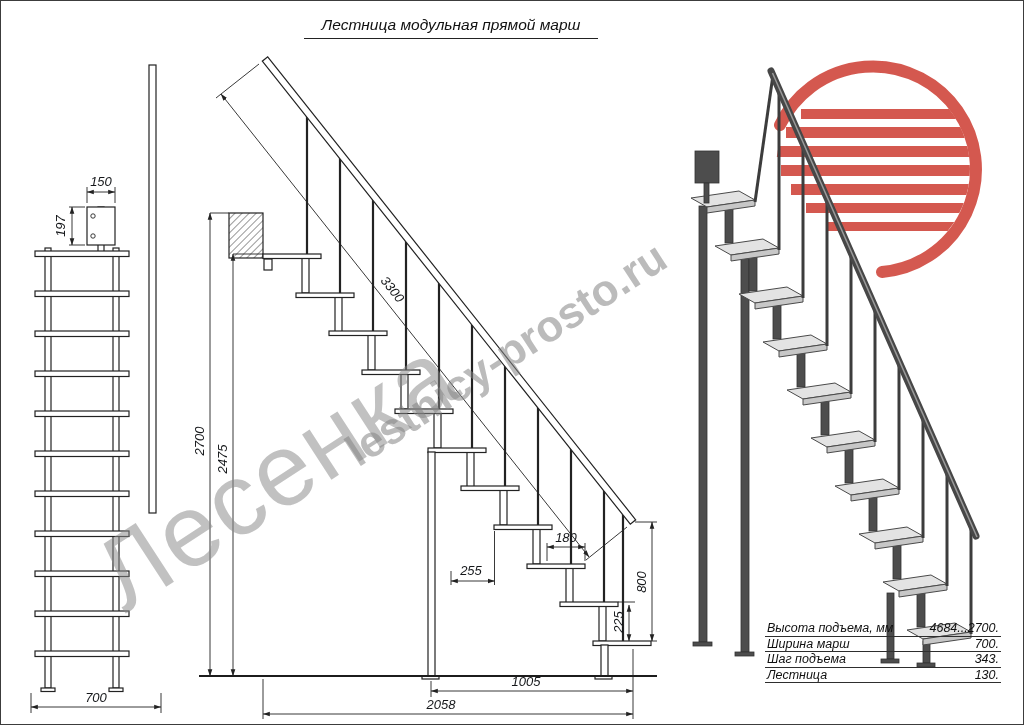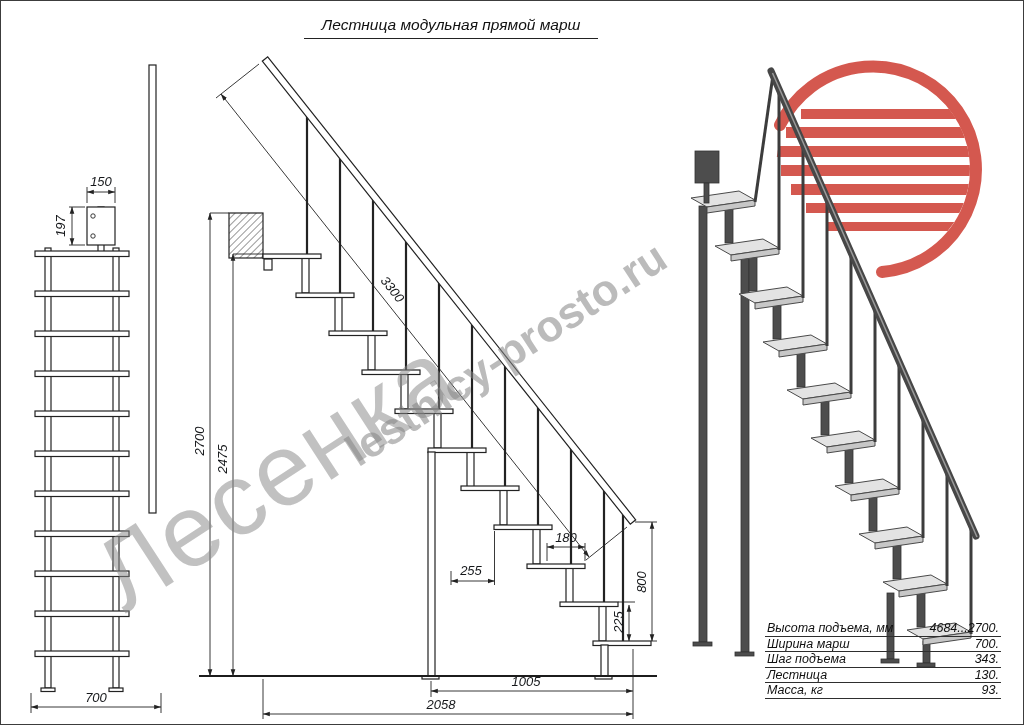--- a/index.html
+++ b/index.html
@@ -273,19 +273,15 @@
       <span>700.</span>
     </div>
     <div class="row">
       <span>Шаг подъема</span>
       <span>343.</span>
     </div>
     <div class="row">
       <span>Лестница</span>
       <span>130.</span>
     </div>
-    <div class="row">
-      <span>Масса, кг</span>
-      <span>93.</span>
-    </div>
   </div>
 
 </div>
 
 </body></html>

